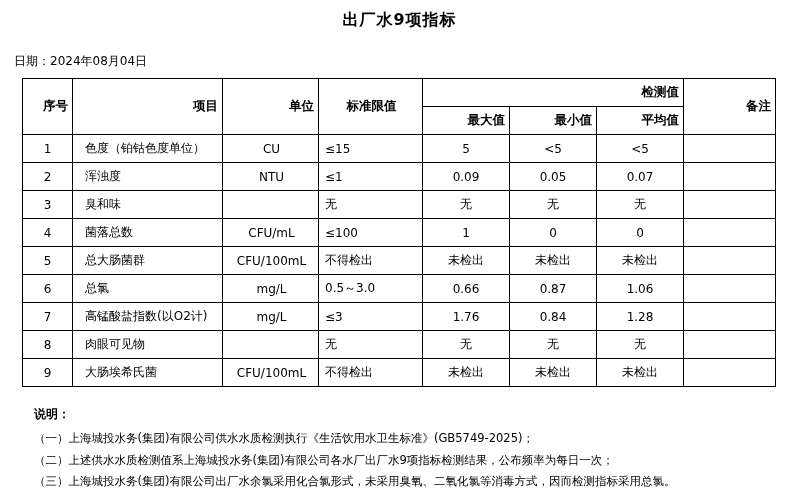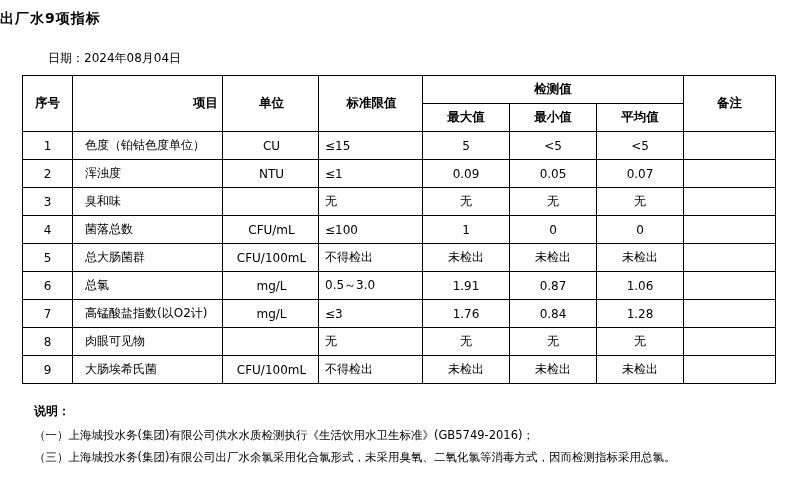--- a/index.html
+++ b/index.html
@@ -14,52 +14,52 @@
     color: #000000;
     overflow: hidden;
   }
   .page {
     position: relative;
     width: 799px;
     height: 491px;
     box-sizing: border-box;
   }
   .doc-title {
-    text-align: left;
-    font-size: 14px;
+    text-align: center;
+    font-size: 16px;
     font-weight: bold;
     letter-spacing: 1px;
     margin-top: 10px;
     margin-bottom: 0;
     font-family: "DejaVu Sans", sans-serif;
   }
   .date-line {
     margin-top: 22px;
-    margin-left: 48px;
+    margin-left: 14px;
     font-size: 12px;
     font-family: "DejaVu Sans", sans-serif;
   }
   table.report {
     border-collapse: collapse;
     margin-left: 22px;
     margin-top: 8px;
     width: 754px;
     table-layout: fixed;
   }
   table.report th, table.report td {
     border: 1px solid #000000;
     font-size: 12px;
     font-family: "DejaVu Sans", sans-serif;
     font-weight: normal;
     padding: 0 4px;
     height: 28px;
     box-sizing: border-box;
   }
   table.report th {
-    text-align: center;
+    text-align: right;
     font-weight: bold;
     font-size: 12.5px;
   }
   .c-seq { width: 50px; text-align: center; }
   .c-item { width: 150px; text-align: left; padding-left: 12px !important; }
   .c-unit { width: 96px; text-align: center; padding-left: 6px !important; }
   .c-limit { width: 104px; text-align: left; padding-left: 6px !important; }
   .c-val { width: 94px; text-align: center; }
   .c-remark { width: 92px; text-align: center; }
   .group-head { text-align: center; }
@@ -153,21 +153,21 @@
         <td class="c-val">未检出</td>
         <td class="c-val">未检出</td>
         <td class="c-val">未检出</td>
         <td class="c-remark"></td>
       </tr>
       <tr>
         <td class="c-seq">6</td>
         <td class="c-item">总氯</td>
         <td class="c-unit">mg/L</td>
         <td class="c-limit">0.5～3.0</td>
-        <td class="c-val">1.91</td>
+        <td class="c-val">0.66</td>
         <td class="c-val">0.87</td>
         <td class="c-val">1.06</td>
         <td class="c-remark"></td>
       </tr>
       <tr>
         <td class="c-seq">7</td>
         <td class="c-item">高锰酸盐指数(以O2计)</td>
         <td class="c-unit">mg/L</td>
         <td class="c-limit">≤3</td>
         <td class="c-val">1.76</td>
@@ -193,17 +193,18 @@
         <td class="c-val">未检出</td>
         <td class="c-val">未检出</td>
         <td class="c-val">未检出</td>
         <td class="c-remark"></td>
       </tr>
     </tbody>
   </table>
 
   <div class="notes">
     <div class="notes-title">说明：</div>
-    <div class="note-line">（一）上海城投水务(集团)有限公司供水水质检测执行《生活饮用水卫生标准》(GB5749-2016)；</div>
+    <div class="note-line">（一）上海城投水务(集团)有限公司供水水质检测执行《生活饮用水卫生标准》(GB5749-2025)；</div>
+    <div class="note-line">（二）上述供水水质检测值系上海城投水务(集团)有限公司各水厂出厂水9项指标检测结果，公布频率为每日一次；</div>
     <div class="note-line">（三）上海城投水务(集团)有限公司出厂水余氯采用化合氯形式，未采用臭氧、二氧化氯等消毒方式，因而检测指标采用总氯。</div>
   </div>
 
 </div>
 
 </body></html>

